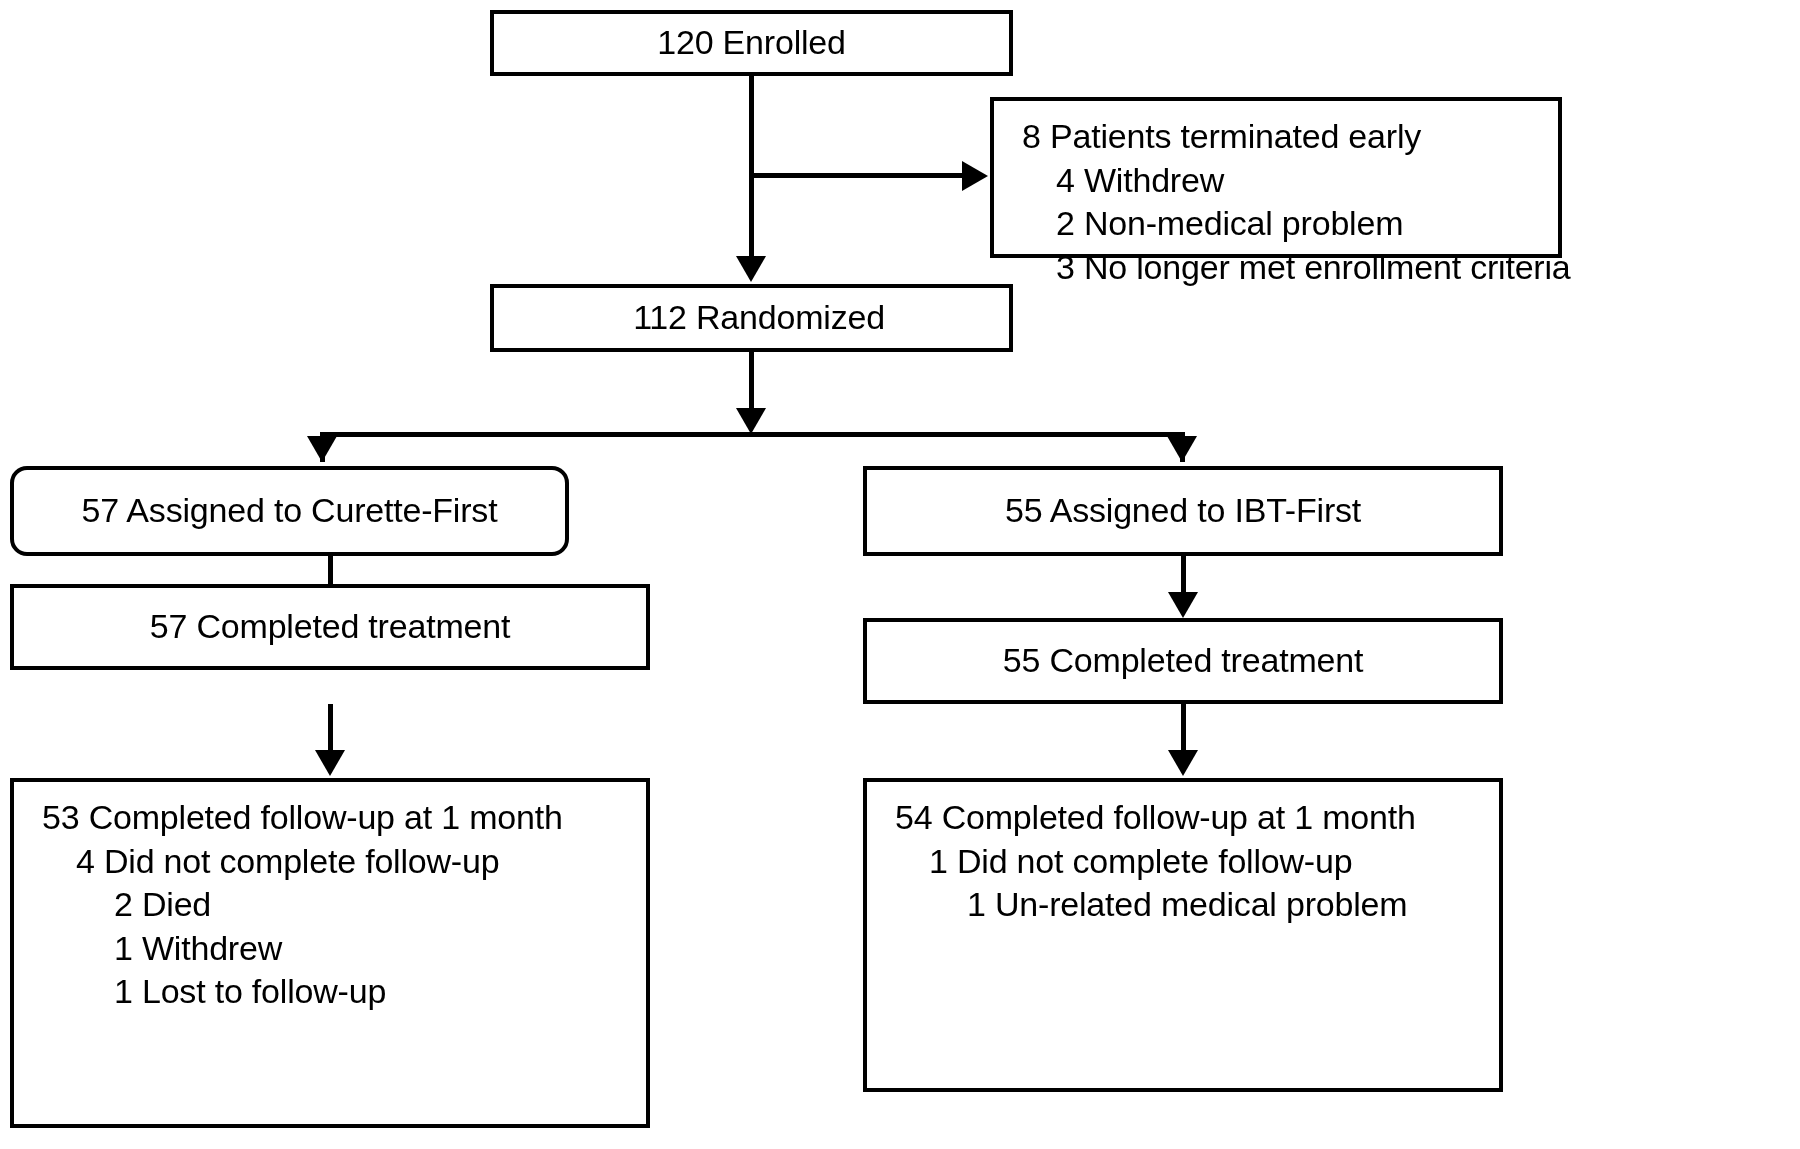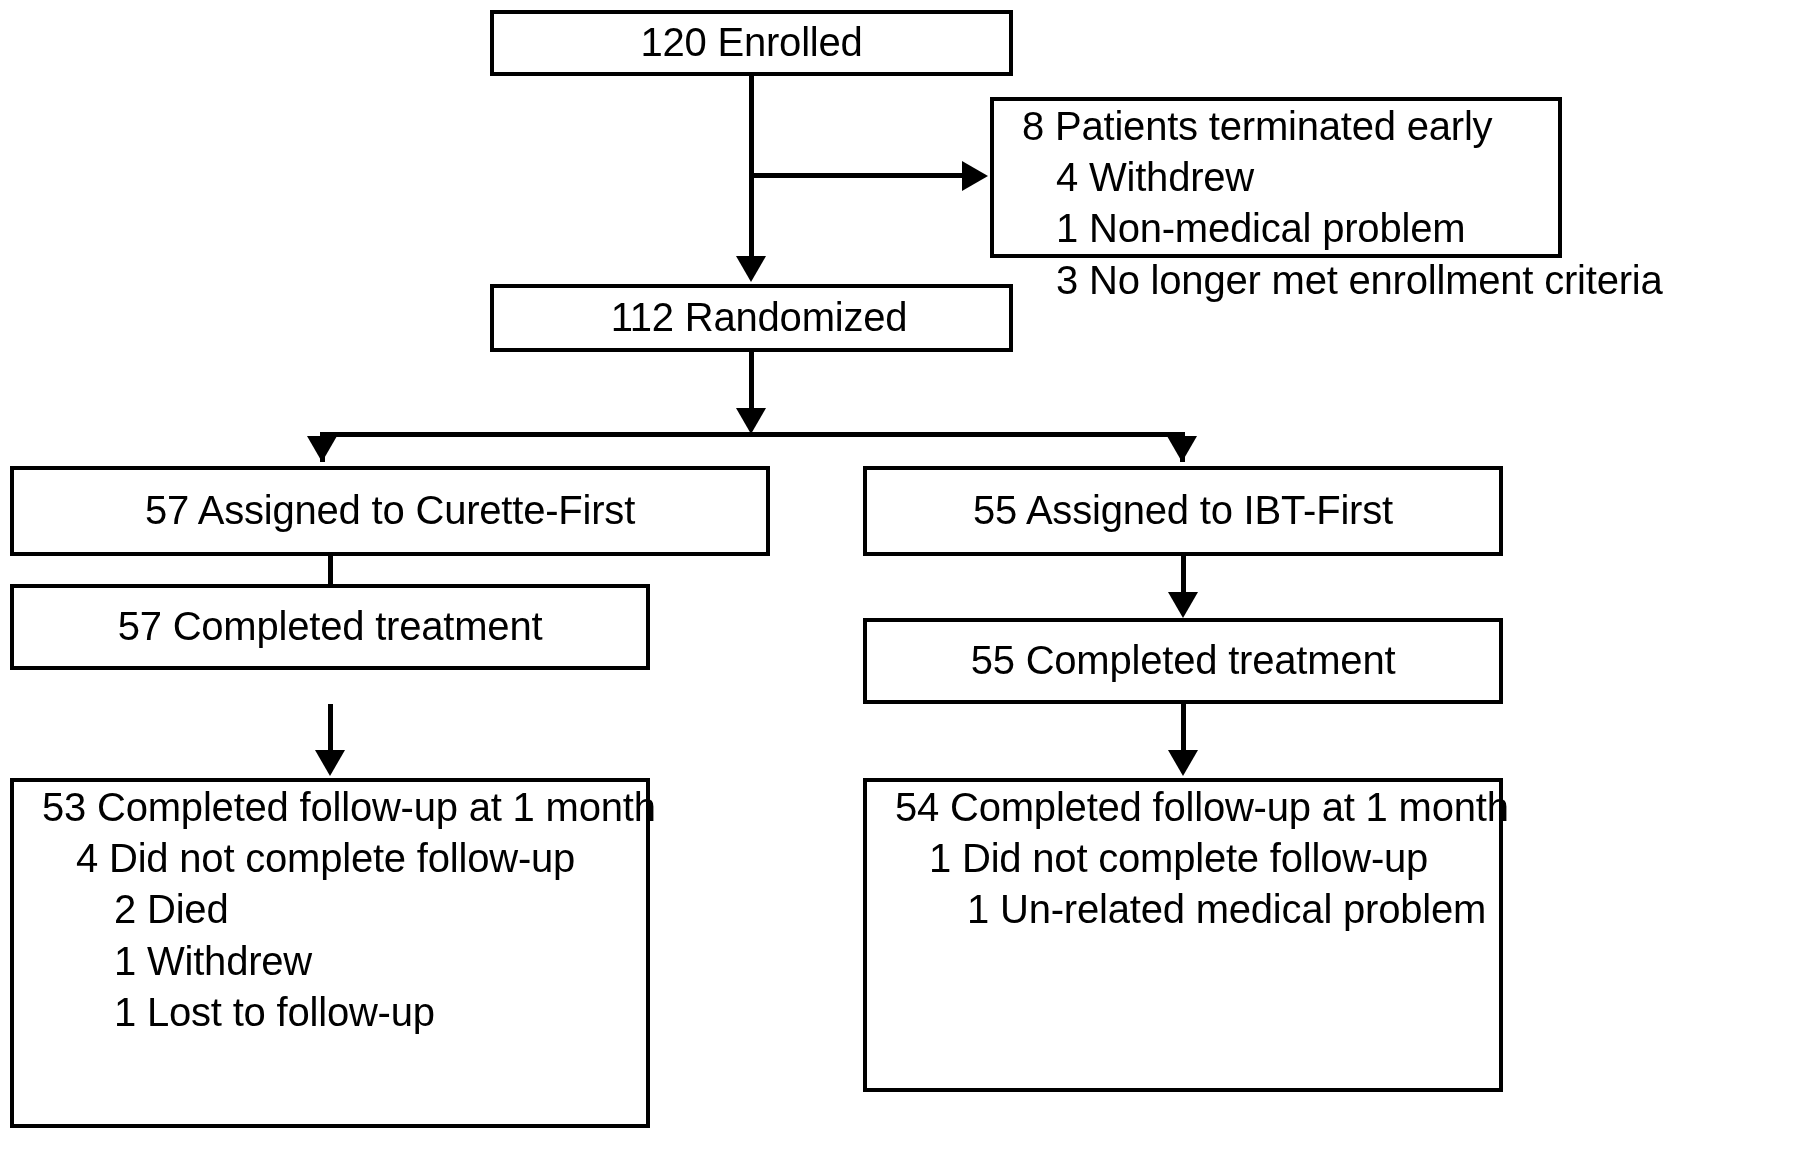--- a/index.html
+++ b/index.html
@@ -22,24 +22,24 @@
   .node {
     position: absolute;
     box-sizing: border-box;
     border: 4px solid #000000;
     background: #ffffff;
     display: flex;
     flex-direction: column;
     justify-content: center;
   }
   .node.centered { align-items: center; }
-  .node.listbox { justify-content: flex-start; }
+  .node.listbox { justify-content: flex-start; padding-top: 14px; }
 
   .node-line {
-    font-size: 40px;
+    font-size: 34px;
     line-height: 1.28;
     white-space: pre;
     letter-spacing: -0.2px;
   }
   .node.centered .node-line { text-align: center; }
 
   
   .lvl0 { padding-left: 28px; }
   .lvl1 { padding-left: 62px; }
   .lvl2 { padding-left: 100px; }
@@ -83,40 +83,40 @@
 
   <div class="vline" style="left:749px; top:76px; width:5px; height:182px;"></div>
   <div class="arrow-down" style="left:736px; top:256px;"></div>
 
   <div class="hline" style="left:754px; top:173px; width:212px; height:5px;"></div>
   <div class="arrow-right" style="left:962px; top:161px;"></div>
 
   <div class="node listbox" style="left:990px; top:97px; width:572px; height:161px;">
     <div class="node-line lvl0">8 Patients terminated early</div>
     <div class="node-line lvl1">4 Withdrew</div>
-    <div class="node-line lvl1">1 Non-medical problem</div>
+    <div class="node-line lvl1">2 Non-medical problem</div>
     <div class="node-line lvl1">3 No longer met enrollment criteria</div>
   </div>
 
   <div class="node centered" style="left:490px; top:284px; width:523px; height:68px;padding-left:15px;">
     <div class="node-line">112 Randomized</div>
   </div>
 
   <div class="vline" style="left:749px; top:352px; width:5px; height:60px;"></div>
   <div class="arrow-down" style="left:736px; top:408px;"></div>
 
   <div class="hline" style="left:320px; top:432px; width:865px; height:5px;"></div>
 
   <div class="vline" style="left:320px; top:432px; width:5px; height:30px;"></div>
   <div class="arrow-down" style="left:307px; top:436px;"></div>
 
   <div class="vline" style="left:1180px; top:432px; width:5px; height:30px;"></div>
   <div class="arrow-down" style="left:1167px; top:436px;"></div>
 
-  <div class="node centered" style="left:10px; top:466px; width:760px; height:90px;">
+  <div class="node centered" style="left:10px; top:466px; width:559px; height:90px;border-radius:17px;">
     <div class="node-line">57 Assigned to Curette-First</div>
   </div>
 
   <div class="vline" style="left:328px; top:556px; width:5px; height:42px;"></div>
   <div class="arrow-down" style="left:315px; top:592px;"></div>
 
   <div class="node centered" style="left:10px; top:584px; width:640px; height:86px;">
     <div class="node-line">57 Completed treatment</div>
   </div>
 

